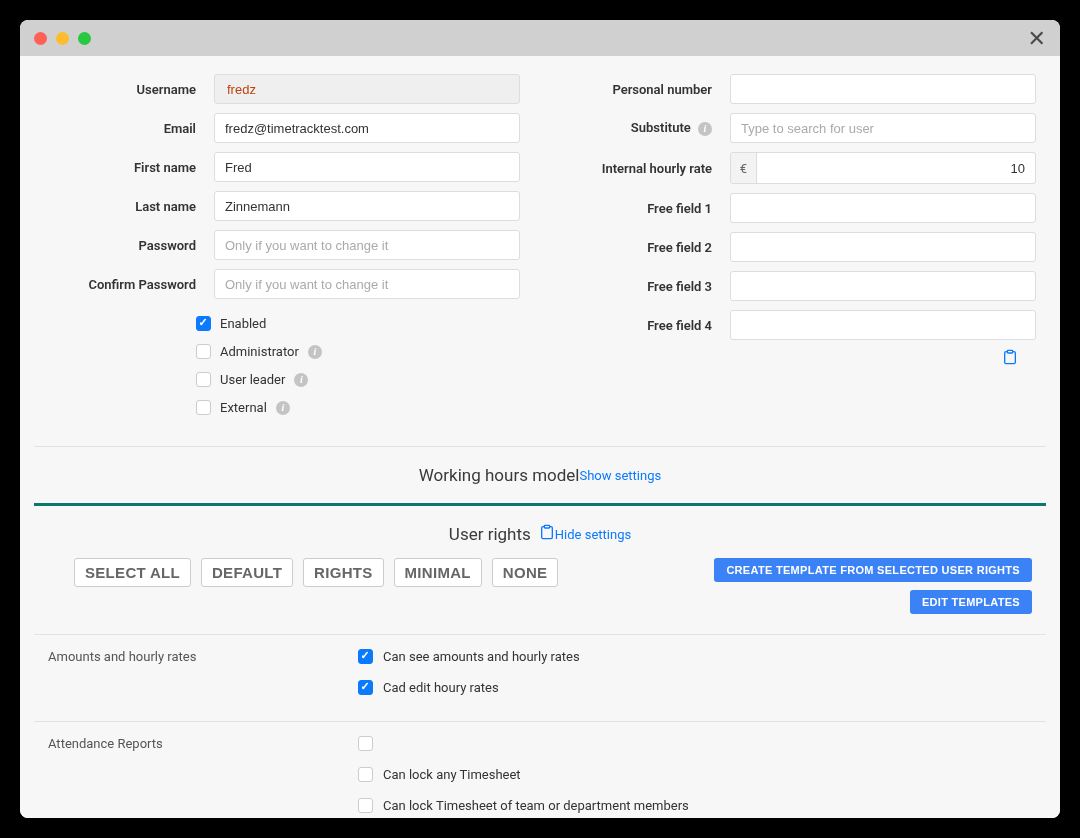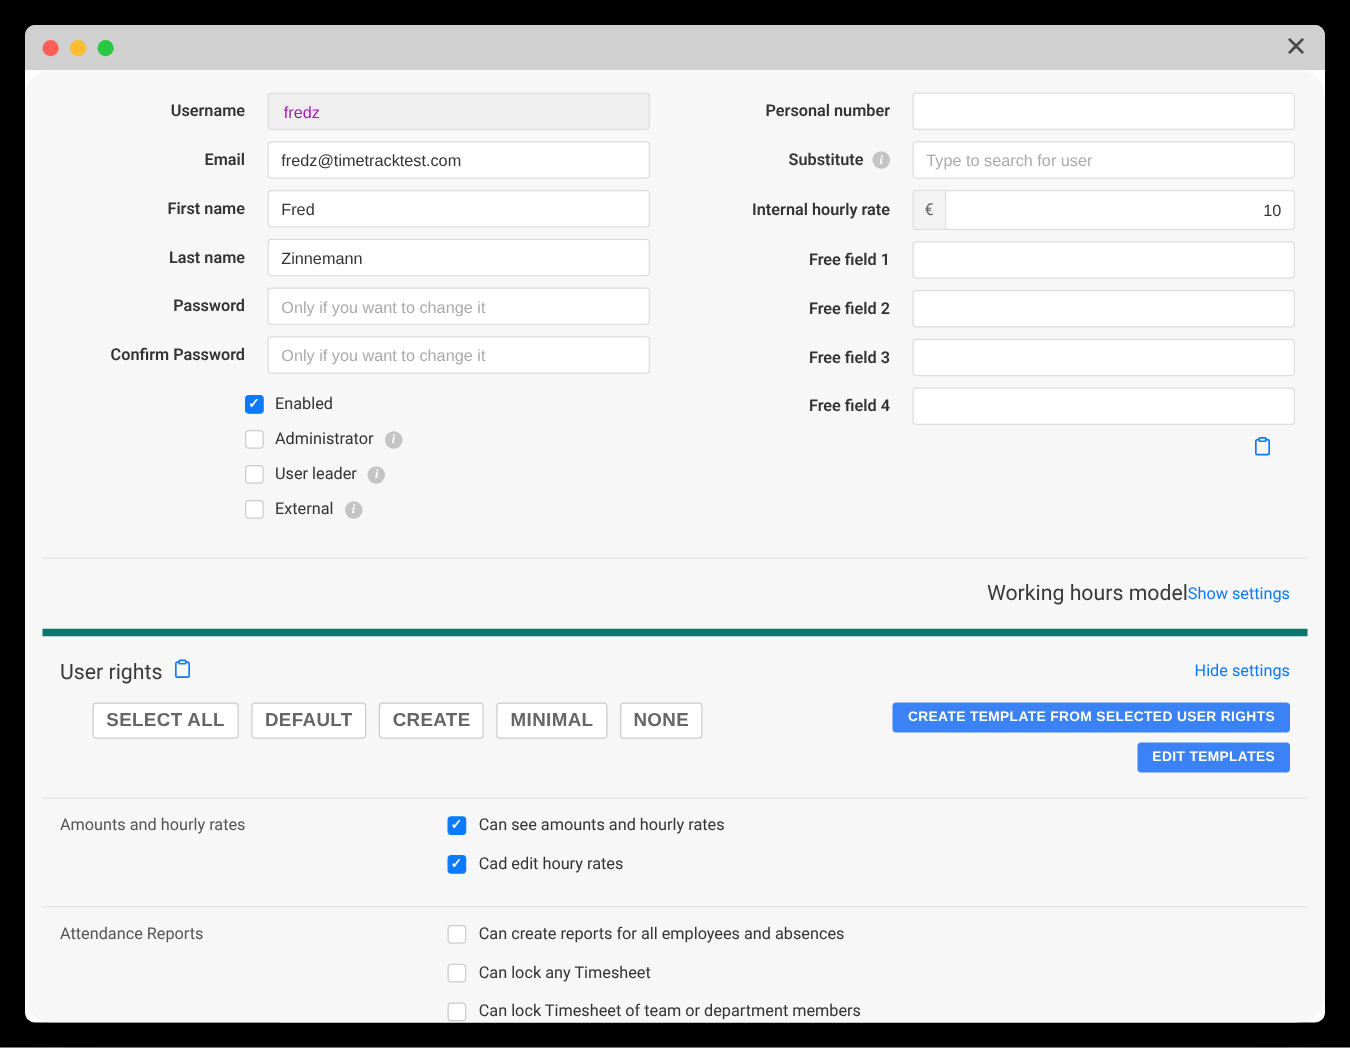--- a/index.html
+++ b/index.html
@@ -41,21 +41,20 @@
       font-size: 22px;
       color: #4a4a4a;
       cursor: pointer;
       font-weight: 300;
     }
     .content {
       flex: 1;
       background: #f7f7f7;
       overflow-y: auto;
       padding: 18px 14px 0 14px;
-      border-radius: 21px;
     }
     .form-grid {
       display: grid;
       grid-template-columns: 1fr 1fr;
       gap: 0 40px;
       padding: 0 10px;
     }
     .field-row {
       display: flex;
       align-items: center;
@@ -81,21 +80,21 @@
       width: 100%;
       height: 30px;
       border: 1px solid #ddd;
       border-radius: 3px;
       padding: 0 10px;
       font-size: 13px;
       color: #333;
       background: #fff;
     }
     input::placeholder { color: #aaa; }
-    input:disabled { background: #efefef; color: #a21caf; padding-left: 12px; }
+    input:disabled { background: #efefef; color: #c2410c; padding-left: 12px; }
     .currency-wrap {
       display: flex;
       border: 1px solid #ddd;
       border-radius: 3px;
       overflow: hidden;
     }
     .currency-symbol {
       width: 28px;
       background: #f3f3f3;
       display: flex;
@@ -165,24 +164,24 @@
       cursor: pointer;
     }
     .clipboard-icon svg { width: 16px; height: 16px; }
     .divider {
       border: none;
       border-top: 1px solid #e3e3e3;
       margin: 18px 0 0 0;
     }
     .section-header {
       display: flex;
-      justify-content: flex-end;
+      justify-content: center;
       align-items: center;
       padding: 18px 14px;
-      border-bottom: 6px solid #0f766e;
+      border-bottom: 3px solid #0f766e;
     }
     .section-title {
       font-size: 17px;
       color: #3a3a3a;
       font-weight: 400;
       display: flex;
       align-items: center;
       gap: 8px;
     }
     .section-link {
@@ -248,21 +247,21 @@
       font-size: 13px;
       color: #333;
     }
     .right-action {
       text-align: right;
       padding-right: 18px;
       margin-top: 4px;
     }
     .user-rights-head {
       display: flex;
-      justify-content: space-between;
+      justify-content: center;
       align-items: center;
       padding: 18px 14px 0 14px;
     }
   </style>
 </head>
 <body>
 
 <div class="window">
   <div class="titlebar">
     <div class="traffic-lights">
@@ -399,21 +398,21 @@
             </svg>
         </span>
       </div>
       <div class="section-link">Hide settings</div>
     </div>
 
     <div class="rights-actions">
       <div class="preset-buttons">
         <button class="preset-btn">SELECT ALL</button>
         <button class="preset-btn">DEFAULT</button>
-        <button class="preset-btn">CREATE</button>
+        <button class="preset-btn">RIGHTS</button>
         <button class="preset-btn">MINIMAL</button>
         <button class="preset-btn">NONE</button>
       </div>
       <div class="blue-buttons">
         <button class="blue-btn">CREATE TEMPLATE FROM SELECTED USER RIGHTS</button>
         <button class="blue-btn">EDIT TEMPLATES</button>
       </div>
     </div>
 
     <div class="rights-group">
@@ -428,21 +427,20 @@
           <span>Cad edit houry rates</span>
         </div>
       </div>
     </div>
 
     <div class="rights-group" style="border-bottom:none">
       <div class="rights-group-label">Attendance Reports</div>
       <div class="rights-group-options">
         <div class="perm-row">
           <input type="checkbox" style="">
-          <span>Can create reports for all employees and absences</span>
         </div>
         <div class="perm-row">
           <input type="checkbox" style="">
           <span>Can lock any Timesheet</span>
         </div>
         <div class="perm-row">
           <input type="checkbox" style="">
           <span>Can lock Timesheet of team or department members</span>
         </div>
       </div>

